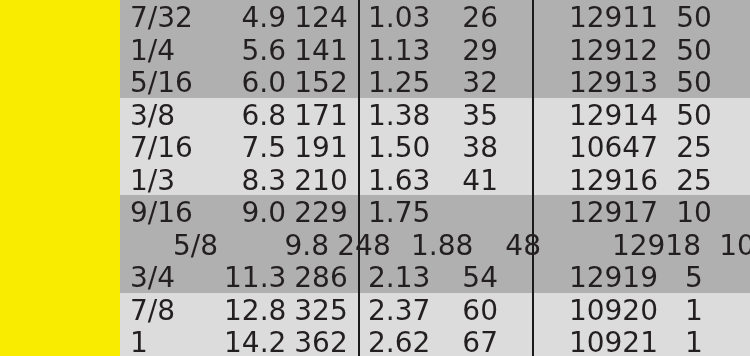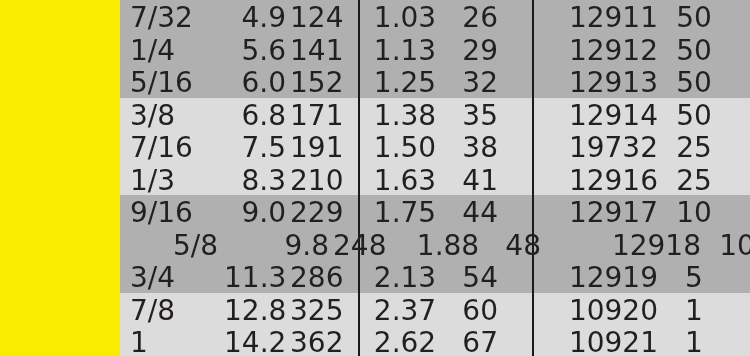--- a/index.html
+++ b/index.html
@@ -81,24 +81,24 @@
   .cell {
     position: absolute;
     top: 0;
     height: 32.5px;
     line-height: 32.5px;
   }
 
   
   .c-frac  { left: 10px;  width: 94px;  text-align: left;  }
   .c-mm    { left: 104px; width: 62px;  text-align: right; }
-  .c-len   { left: 170px; width: 62px;  text-align: left; }
-
-  
-  .c-in    { left: 248px; width: 74px;  text-align: center; }
+  .c-len   { left: 170px; width: 62px;  text-align: center; }
+
+  
+  .c-in    { left: 248px; width: 74px;  text-align: left; }
   .c-num   { left: 330px; width: 48px;  text-align: right; }
 
   
   .c-part  { left: 428px; width: 110px; text-align: right;  }
   .c-qty   { left: 548px; width: 52px;  text-align: center; }
 </style>
 </head>
 <body>
 
 <div id="screenshot">
@@ -154,38 +154,37 @@
           <div class="cell c-num">35</div>
           <div class="cell c-part">12914</div>
           <div class="cell c-qty">50</div>
         </div>
         <div class="row" style="top: 130px;">
           <div class="cell c-frac">7/16</div>
           <div class="cell c-mm">7.5</div>
           <div class="cell c-len">191</div>
           <div class="cell c-in">1.50</div>
           <div class="cell c-num">38</div>
-          <div class="cell c-part">19732</div>
+          <div class="cell c-part">10647</div>
           <div class="cell c-qty">25</div>
         </div>
         <div class="row" style="top: 162.5px;">
           <div class="cell c-frac">1/3</div>
           <div class="cell c-mm">8.3</div>
           <div class="cell c-len">210</div>
           <div class="cell c-in">1.63</div>
           <div class="cell c-num">41</div>
           <div class="cell c-part">12916</div>
           <div class="cell c-qty">25</div>
         </div>
         <div class="row" style="top: 195px;">
           <div class="cell c-frac">9/16</div>
           <div class="cell c-mm">9.0</div>
           <div class="cell c-len">229</div>
           <div class="cell c-in">1.75</div>
-          <div class="cell c-num">44</div>
           <div class="cell c-part">12917</div>
           <div class="cell c-qty">10</div>
         </div>
         <div class="row" style="top: 227.5px; margin-left: 43px;">
           <div class="cell c-frac">5/8</div>
           <div class="cell c-mm">9.8</div>
           <div class="cell c-len">248</div>
           <div class="cell c-in">1.88</div>
           <div class="cell c-num">48</div>
           <div class="cell c-part">12918</div>

